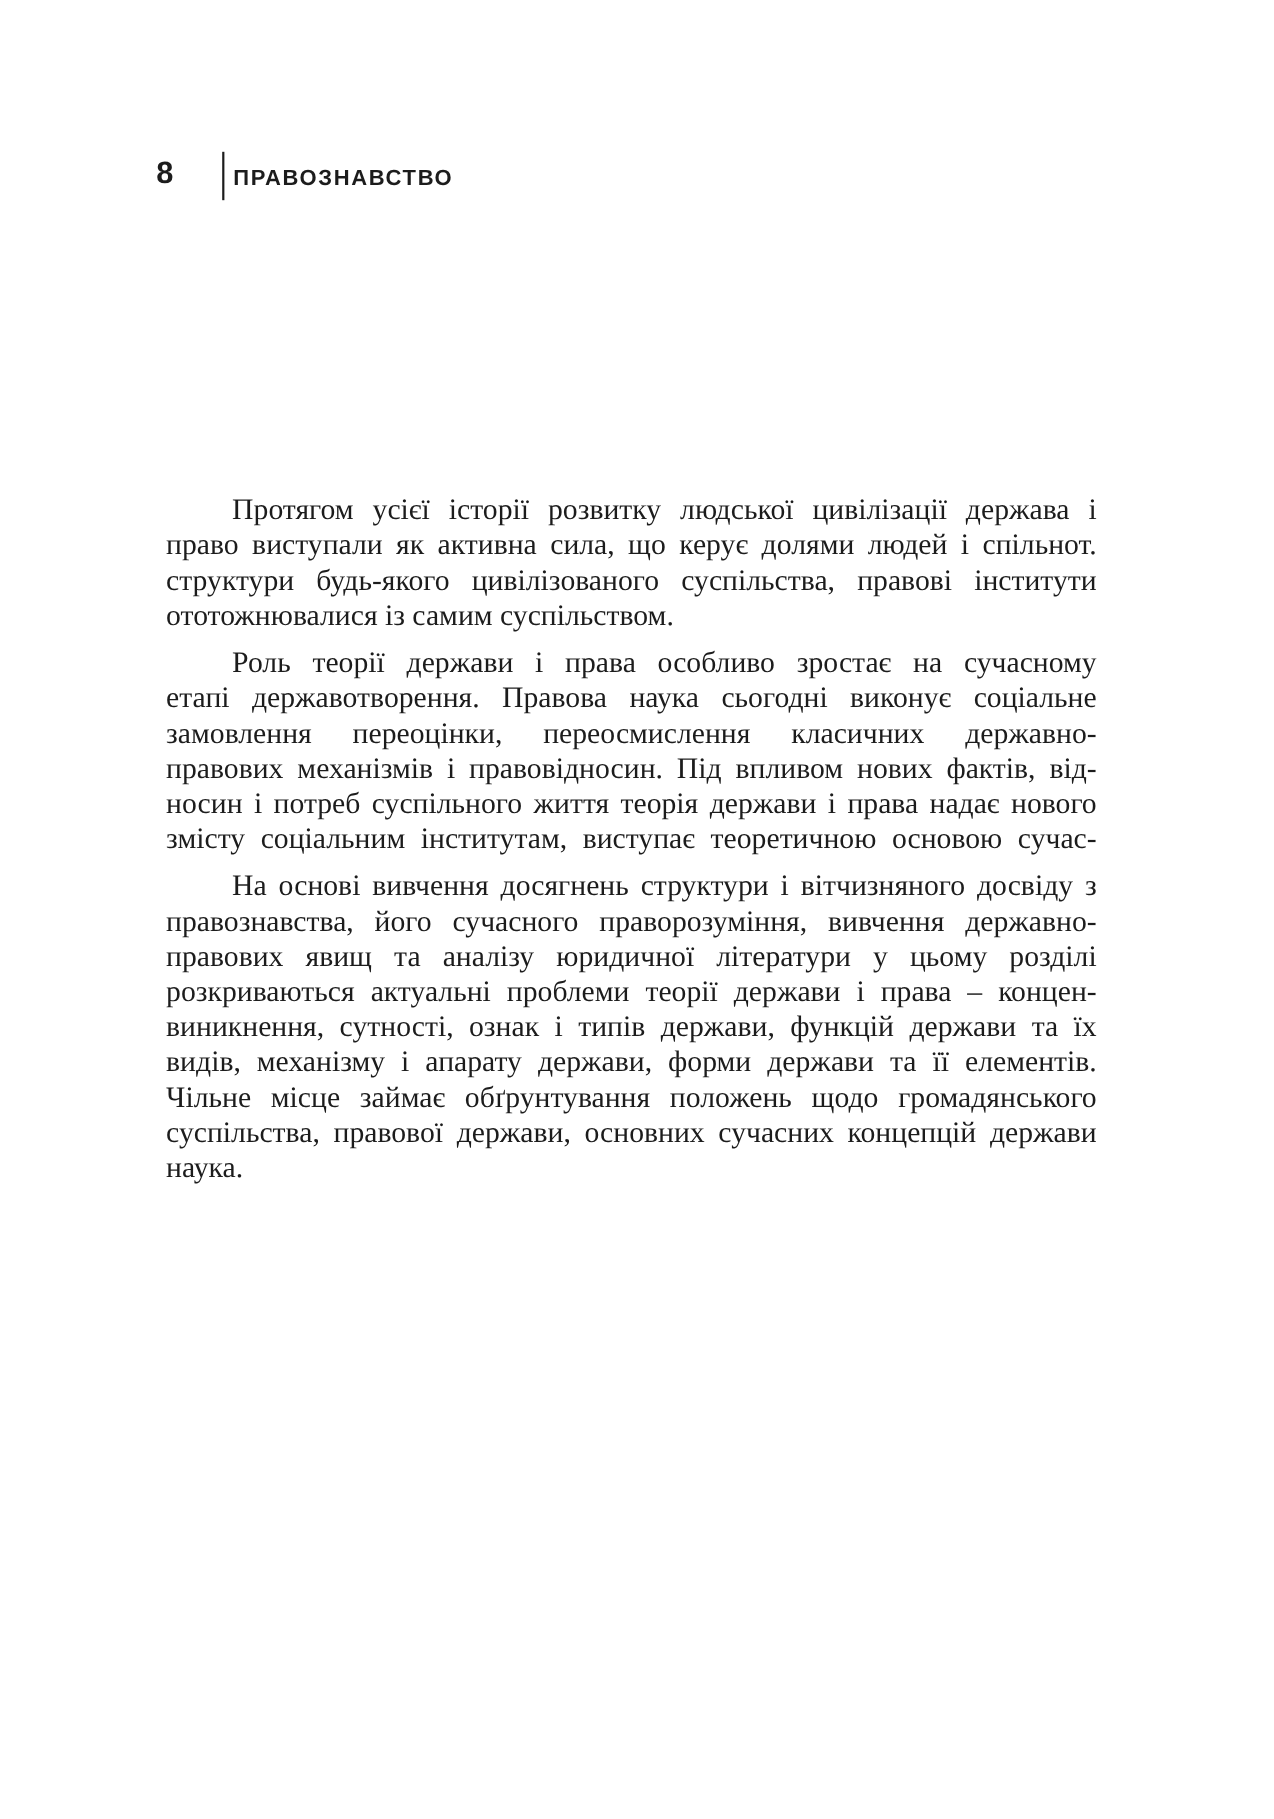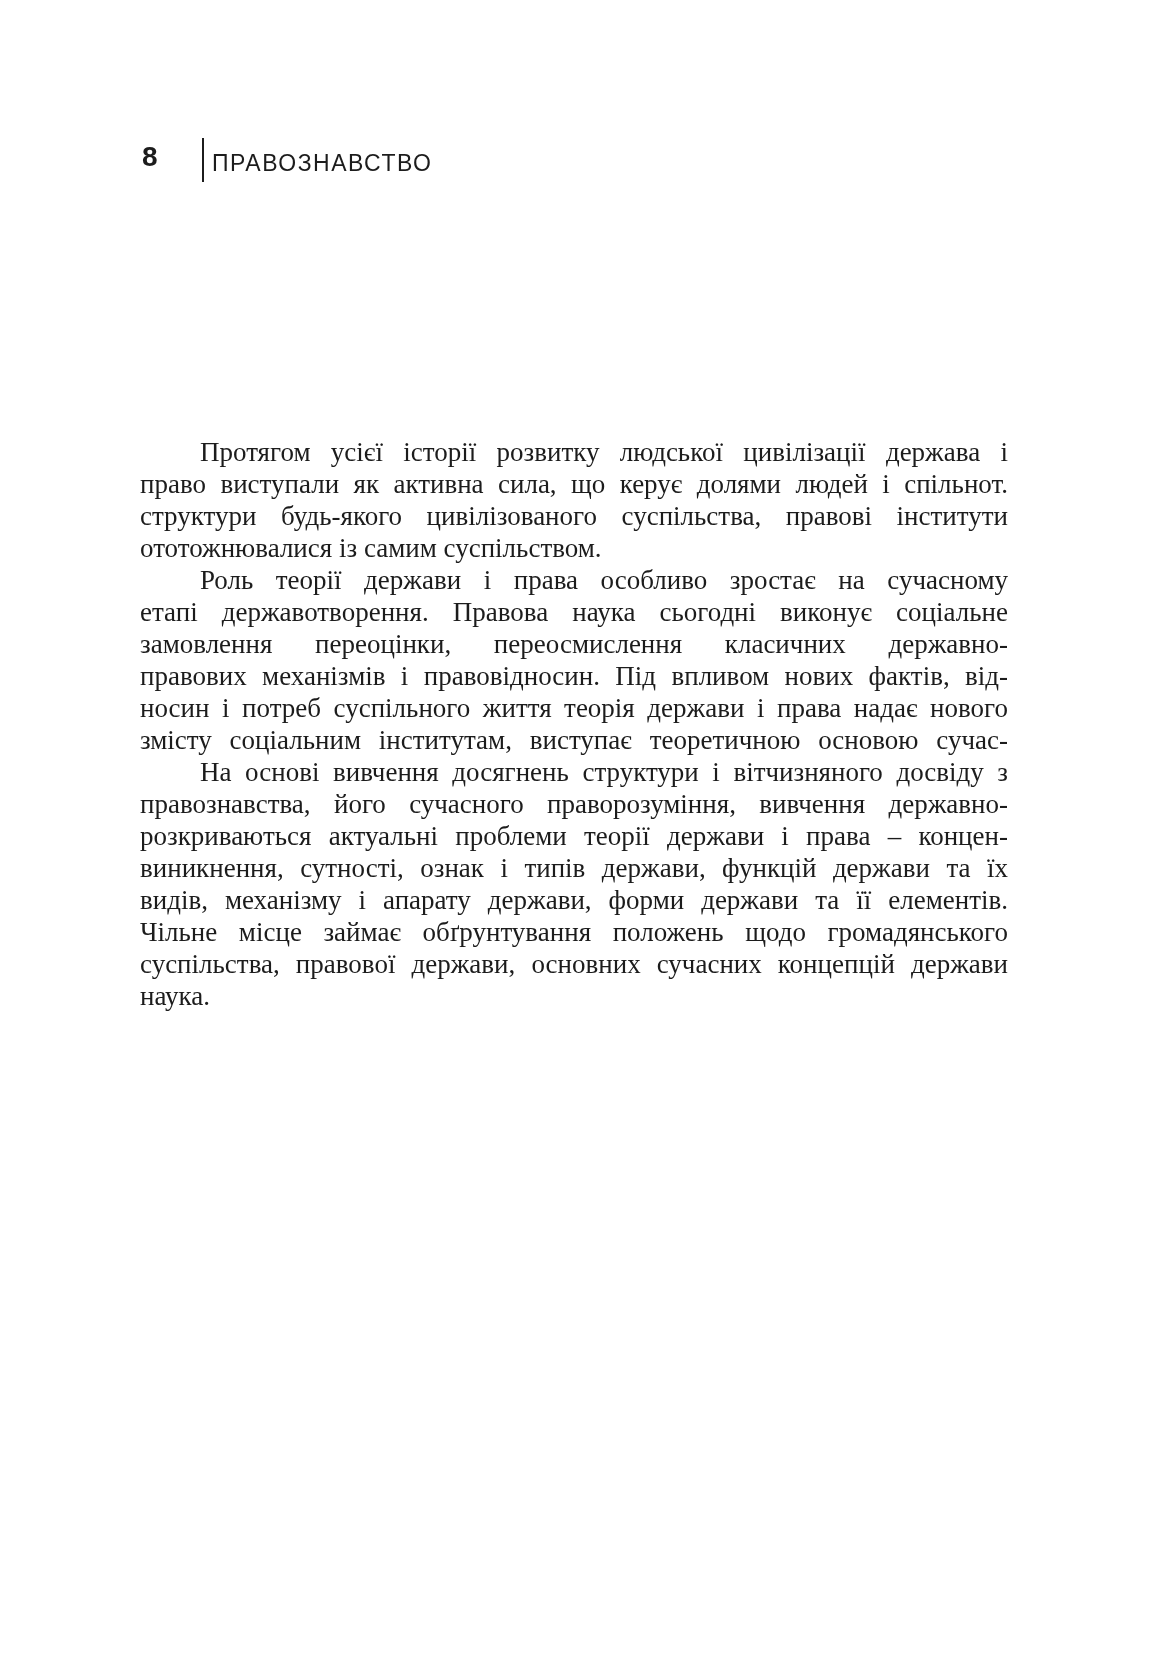--- a/index.html
+++ b/index.html
@@ -41,40 +41,40 @@
     top: 0;
     width: 2px;
     height: 44px;
     background: #1c1c1c;
   }
   .running-title {
     position: absolute;
     left: 72px;
     top: 14px;
     font-family: "Liberation Sans", sans-serif;
-    font-weight: normal;
-    font-size: 23px;
+    font-weight: bold;
+    font-size: 20px;
     line-height: 1;
     letter-spacing: 1.5px;
     color: #1c1c1c;
   }
 
   
   .text-block {
     position: absolute;
     left: 140px;
     top: 436px;
     width: 868px;
     font-family: "Liberation Serif", serif;
     font-size: 27px;
     line-height: 32px;
     color: #1c1c1c;
   }
   .paragraph {
-    margin: 0;
+    margin: 11px;
     padding: 0;
   }
   .line {
     text-align: justify;
     text-align-last: justify;
     white-space: normal;
     overflow: hidden;
     height: 32px;
   }
   .line.first {
@@ -106,20 +106,21 @@
         <div class="line first">Роль теорії держави і права особливо зростає на сучасному</div>
         <div class="line">етапі державотворення. Правова наука сьогодні виконує соціальне</div>
         <div class="line">замовлення переоцінки, переосмислення класичних державно-</div>
         <div class="line">правових механізмів і правовідносин. Під впливом нових фактів, від-</div>
         <div class="line">носин і потреб суспільного життя теорія держави і права надає нового</div>
         <div class="line">змісту соціальним інститутам, виступає теоретичною основою сучас-</div>
       </div>
       <div class="paragraph">
         <div class="line first">На основі вивчення досягнень структури і вітчизняного досвіду з</div>
         <div class="line">правознавства, його сучасного праворозуміння, вивчення державно-</div>
+        <div class="line">правових явищ та аналізу юридичної літератури у цьому розділі</div>
         <div class="line">розкриваються актуальні проблеми теорії держави і права – концен-</div>
         <div class="line">виникнення, сутності, ознак і типів держави, функцій держави та їх</div>
         <div class="line">видів, механізму і апарату держави, форми держави та її елементів.</div>
         <div class="line">Чільне місце займає обґрунтування положень щодо громадянського</div>
         <div class="line">суспільства, правової держави, основних сучасних концепцій держави</div>
         <div class="line last">наука.</div>
       </div>
     </main>
 
 </div>

